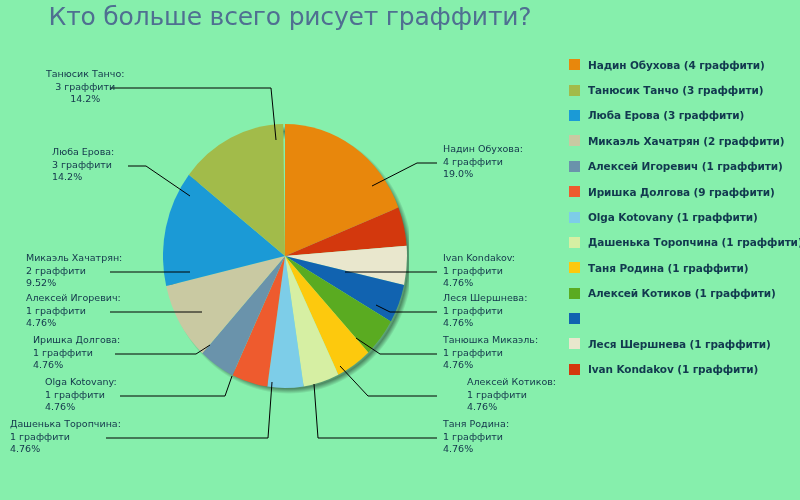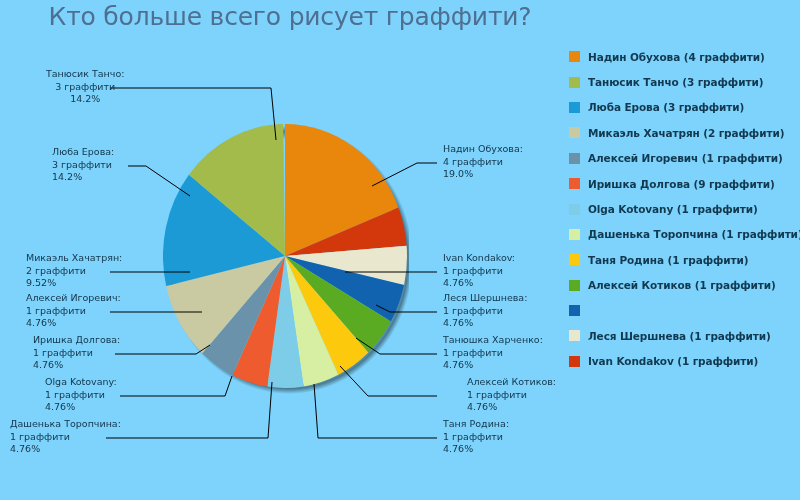--- a/index.html
+++ b/index.html
@@ -6,21 +6,21 @@
   html, body {
     margin: 0; padding: 0;
     width: 800px; height: 500px;
     background: #ffffff;
     font-family: "Liberation Sans", sans-serif;
     overflow: hidden;
   }
   #stage {
     position: relative;
     width: 800px; height: 500px;
-    background: #7dd3fc;
+    background: #86efac;
   }
   #chart-title {
     position: absolute;
     left: 0; top: 2px;
     width: 580px;
     text-align: center;
     font-size: 25px;
     color: #4f6f91;
     font-family: "DejaVu Sans", sans-serif;
     font-weight: 400;
@@ -42,21 +42,21 @@
     color: #13354b;
     font-family: "DejaVu Sans", sans-serif;
     white-space: nowrap;
   }
   .callout.right { text-align: left; }
   .callout.left-al { text-align: left; }
   .callout .ln { display: block; }
   
   #legend {
     position: absolute;
-    left: 569px; top: 44px;
+    left: 569px; top: 52px;
     width: 228px;
   }
   .legend-row {
     display: flex;
     align-items: center;
     height: 25.4px;
   }
   .legend-swatch {
     width: 11px; height: 11px;
     flex: 0 0 11px;
@@ -179,21 +179,21 @@
     <span class="ln">4.76%</span>
   </div>
 
   <div class="callout right" style="left:443px; top:292px;">
     <span class="ln">Леся Шершнева:</span>
     <span class="ln">1 граффити</span>
     <span class="ln">4.76%</span>
   </div>
 
   <div class="callout right" style="left:443px; top:334px;">
-    <span class="ln">Танюшка Харченко:</span>
+    <span class="ln">Танюшка Микаэль:</span>
     <span class="ln">1 граффити</span>
     <span class="ln">4.76%</span>
   </div>
 
   <div class="callout right" style="left:443px; top:376px;margin-left:24px;">
     <span class="ln">Алексей Котиков:</span>
     <span class="ln">1 граффити</span>
     <span class="ln">4.76%</span>
   </div>
 

